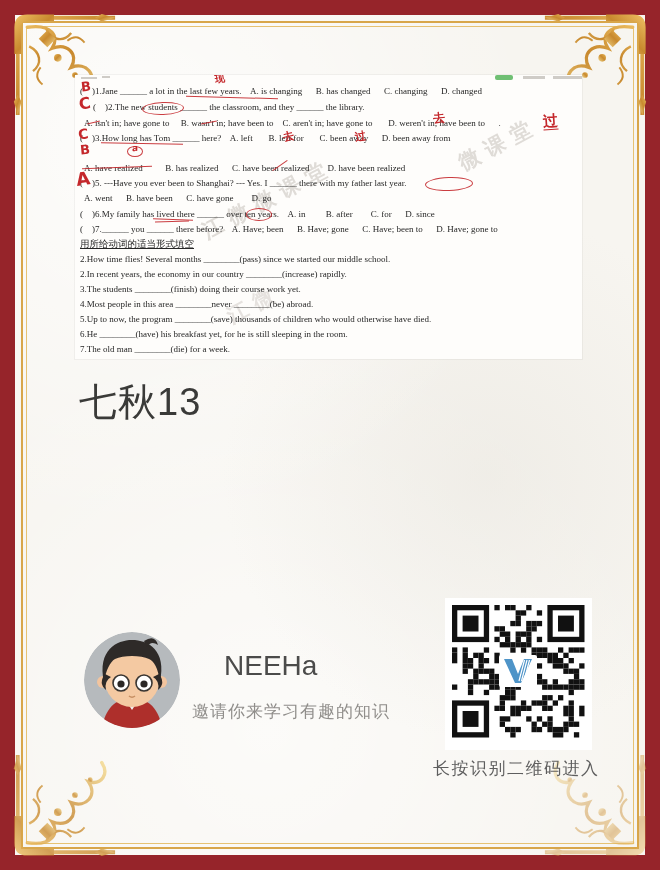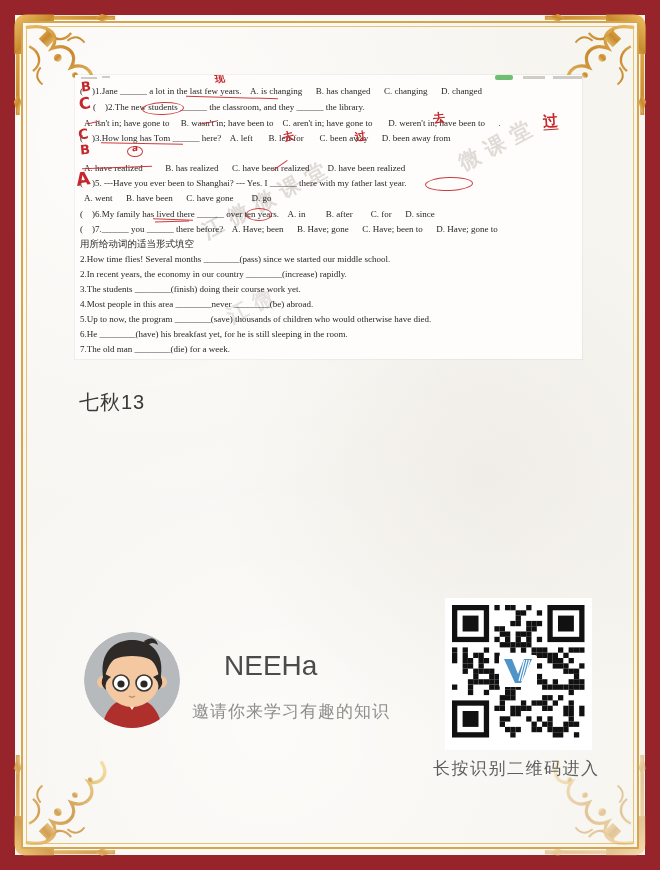--- a/index.html
+++ b/index.html
@@ -15,30 +15,30 @@
   .gold-frame2{position:absolute;inset:26px;border:1px solid #e6c273;pointer-events:none;}
   .corner{position:absolute;width:105px;height:105px;}
   .corner.tl{left:12px;top:12px;}
   .corner.tr{right:12px;top:12px;transform:scaleX(-1);}
   .corner.bl{left:12px;bottom:12px;transform:scaleY(-1);opacity:.8;}
   .corner.br{right:12px;bottom:12px;transform:scale(-1,-1);opacity:.45;}
   
   .worksheet{position:absolute;left:75px;top:75px;width:507px;height:284px;background:#fefdfb;
              box-shadow:0 0 0 1px rgba(0,0,0,.04);overflow:hidden;}
   .ws-line{position:absolute;white-space:pre;font:9px/11px "Liberation Serif",serif;color:#262626;}
-  .ws-cn{font-size:9.5px;}
+  .ws-cn{font-size:9.5px;text-decoration:underline;}
   .ink{position:absolute;color:#c4272b;font-family:"DejaVu Sans",sans-serif;font-weight:bold;line-height:1;}
   .ink-oval{position:absolute;border:1.3px solid #c4272b;border-radius:50%;opacity:.9;}
   .ink-line{position:absolute;height:0;border-top:1.3px solid #c4272b;opacity:.9;}
   .wm{position:absolute;color:rgba(165,158,148,.35);font-size:21px;letter-spacing:8px;
       transform:rotate(-28deg);white-space:nowrap;font-weight:bold;}
   .grey-bit{position:absolute;background:#cfccc7;}
   .green-bit{position:absolute;background:#6fbf73;border-radius:2px;}
   
-  .page-title{position:absolute;left:79px;top:389px;font-size:20px;color:#3a3a38;letter-spacing:1px;}
+  .page-title{position:absolute;left:79px;top:377px;font-size:38px;color:#3a3a38;letter-spacing:1px;}
   .avatar{position:absolute;left:84px;top:632px;width:96px;height:96px;border-radius:50%;overflow:hidden;}
   .username{position:absolute;left:192px;top:650px;font-size:28px;color:#4b4b4a;margin-left:32px;}
   .invite{position:absolute;left:192px;top:700px;font-size:17px;color:#908e8b;letter-spacing:1px;}
   .qr-box{position:absolute;left:445px;top:598px;width:147px;height:152px;background:#ffffff;}
   .qr-box svg{position:absolute;left:7px;top:7px;}
   .qr-caption{position:absolute;left:433px;top:757px;font-size:17px;color:#5e5e5e;letter-spacing:1.5px;text-align:center;}
 </style>
 </head>
 <body>
 

